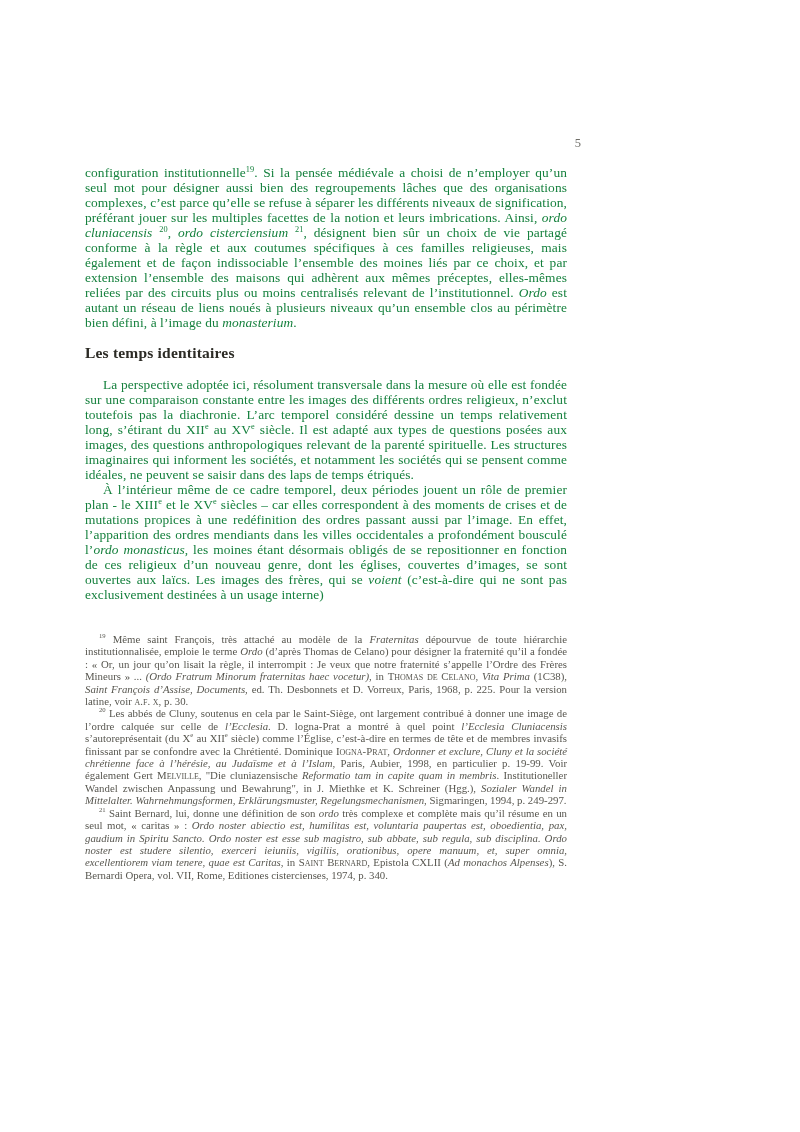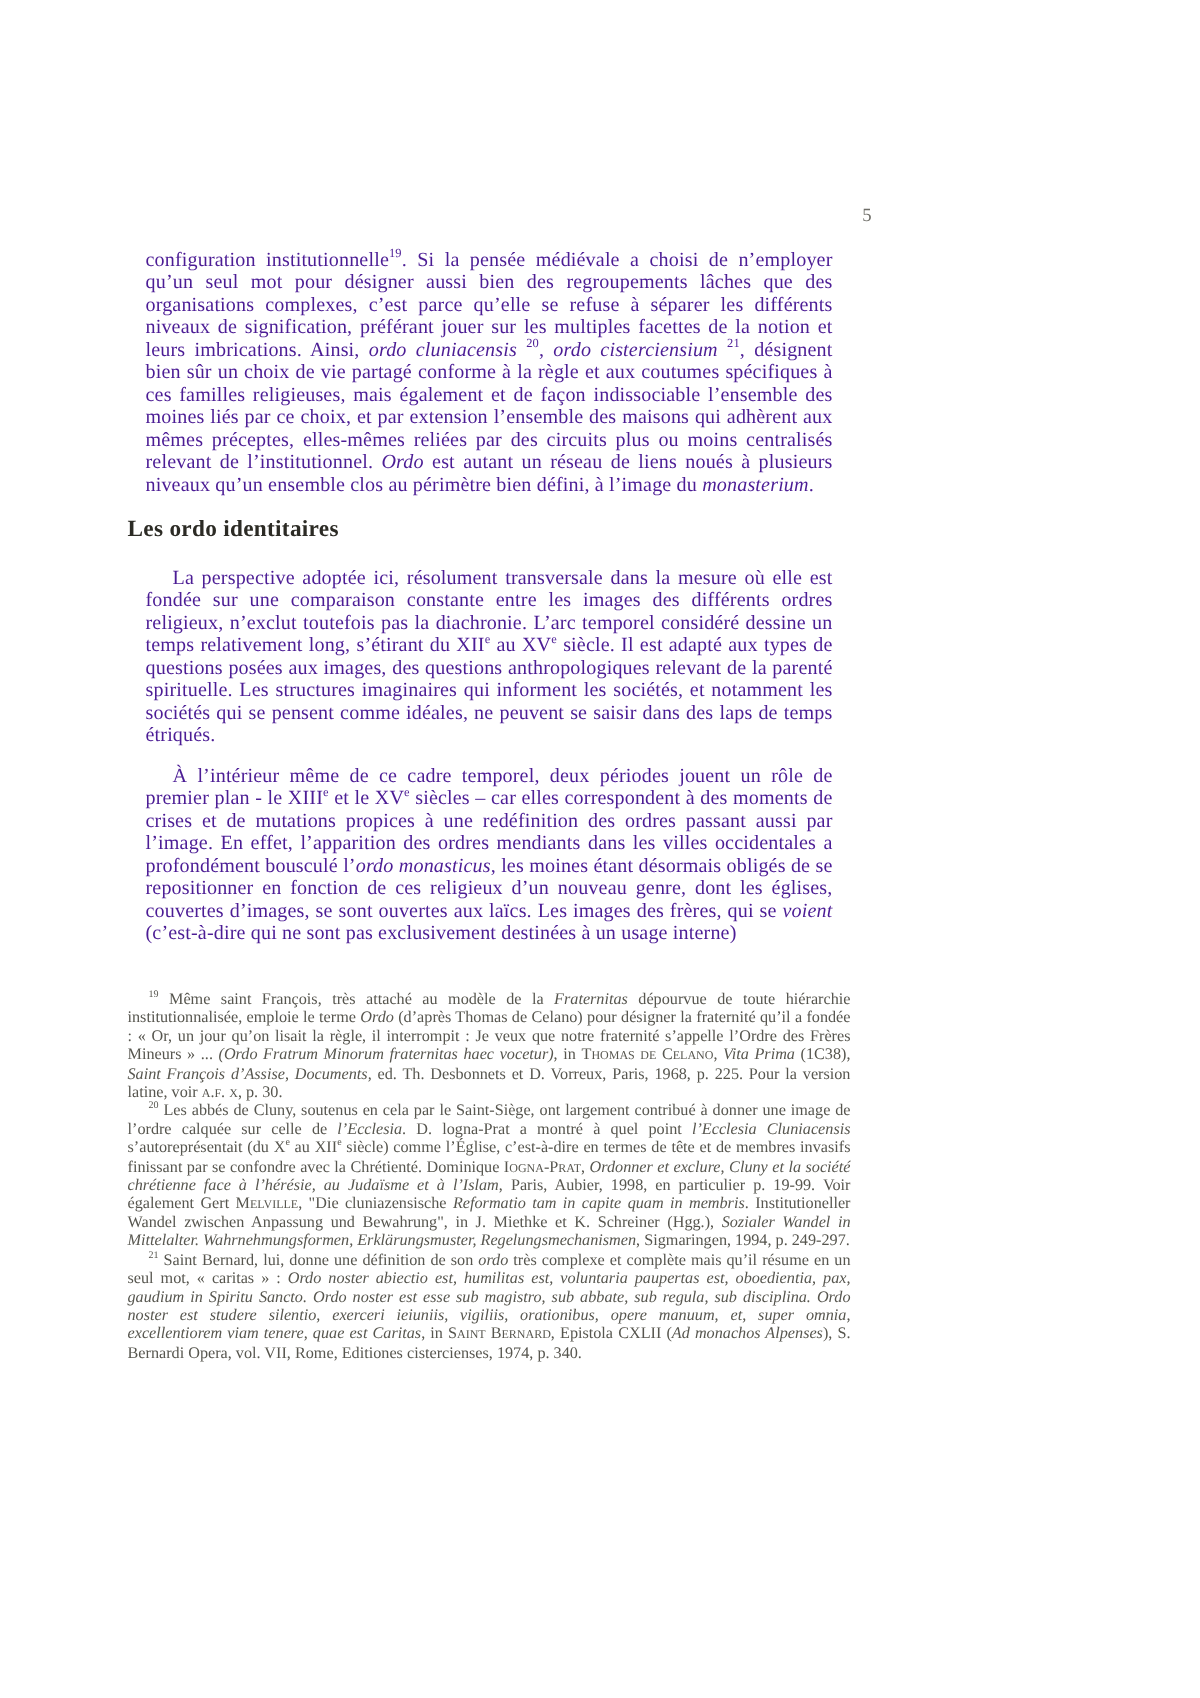--- a/index.html
+++ b/index.html
@@ -20,23 +20,23 @@
   .pagenum {
     text-align: right;
     font-size: 12.5px;
     color: #6f6e68;
     margin: 0 -14px 0 0;
     line-height: 14px;
   }
   .para {
     font-size: 13.4px;
     line-height: 15px;
-    color: #4c1d95;
+    color: #15803d;
     text-align: justify;
-    margin: 12px;
+    margin: 0;
     letter-spacing: 0.1px;
   }
   .p-first { margin-top: 15px; }
   .indent { text-indent: 18px; }
   .heading {
     font-size: 15.5px;
     font-weight: bold;
     color: #2c2b25;
     margin: 14px 0 15px 0;
     letter-spacing: 0.2px;
@@ -59,21 +59,21 @@
 </head>
 <body>
 
 <div class="page">
   <div class="textblock">
 
     <div class="pagenum">5</div>
 
     <p class="para p-first"><span>configuration institutionnelle</span><span class="sup">19</span><span>. Si la pensée médiévale a choisi de n’employer qu’un seul mot pour désigner aussi bien des regroupements lâches que des organisations complexes, c’est parce qu’elle se refuse à séparer les différents niveaux de signification, préférant jouer sur les multiples facettes de la notion et leurs imbrications. Ainsi, </span><span class="it">ordo cluniacensis</span><span> </span><span class="sup">20</span><span>, </span><span class="it">ordo cisterciensium</span><span> </span><span class="sup">21</span><span>, désignent bien sûr un choix de vie partagé conforme à la règle et aux coutumes spécifiques à ces familles religieuses, mais également et de façon indissociable l’ensemble des moines liés par ce choix, et par extension l’ensemble des maisons qui adhèrent aux mêmes préceptes, elles-mêmes reliées par des circuits plus ou moins centralisés relevant de l’institutionnel. </span><span class="it">Ordo</span><span> est autant un réseau de liens noués à plusieurs niveaux qu’un ensemble clos au périmètre bien défini, à l’image du </span><span class="it">monasterium</span><span>.</span></p>
 
-    <h2 class="heading">Les ordo identitaires</h2>
+    <h2 class="heading">Les temps identitaires</h2>
 
     <p class="para indent"><span>La perspective adoptée ici, résolument transversale dans la mesure où elle est fondée sur une comparaison constante entre les images des différents ordres religieux, n’exclut toutefois pas la diachronie. L’arc temporel considéré dessine un temps relativement long, s’étirant du XII</span><span class="sup">e</span><span> au XV</span><span class="sup">e</span><span> siècle. Il est adapté aux types de questions posées aux images, des questions anthropologiques relevant de la parenté spirituelle. Les structures imaginaires qui informent les sociétés, et notamment les sociétés qui se pensent comme idéales, ne peuvent se saisir dans des laps de temps étriqués.</span></p>
 
     <p class="para indent"><span>À l’intérieur même de ce cadre temporel, deux périodes jouent un rôle de premier plan - le XIII</span><span class="sup">e</span><span> et le XV</span><span class="sup">e</span><span> siècles – car elles correspondent à des moments de crises et de mutations propices à une redéfinition des ordres passant aussi par l’image. En effet, l’apparition des ordres mendiants dans les villes occidentales a profondément bousculé l’</span><span class="it">ordo monasticus</span><span>, les moines étant désormais obligés de se repositionner en fonction de ces religieux d’un nouveau genre, dont les églises, couvertes d’images, se sont ouvertes aux laïcs. Les images des frères, qui se </span><span class="it">voient</span><span> (c’est-à-dire qui ne sont pas exclusivement destinées à un usage interne)</span></p>
 
     <div class="footnotes">
       <p class="fn"><span class="sup">19</span><span> Même saint François, très attaché au modèle de la </span><span class="it">Fraternitas</span><span> dépourvue de toute hiérarchie institutionnalisée, emploie le terme </span><span class="it">Ordo</span><span> (d’après Thomas de Celano) pour désigner la fraternité qu’il a fondée : « Or, un jour qu’on lisait la règle, il interrompit : Je veux que notre fraternité s’appelle l’Ordre des Frères Mineurs » ... </span><span class="it">(Ordo Fratrum Minorum fraternitas haec vocetur)</span><span>, in </span><span class="sc">Thomas de Celano</span><span>, </span><span class="it">Vita Prima</span><span> (1C38), </span><span class="it">Saint François d’Assise, Documents,</span><span> ed. Th. Desbonnets et D. Vorreux, Paris, 1968, p. 225. Pour la version latine, voir </span><span class="sc">a.f. x</span><span>, p. 30.</span></p>
       <p class="fn"><span class="sup">20</span><span> Les abbés de Cluny, soutenus en cela par le Saint-Siège, ont largement contribué à donner une image de l’ordre calquée sur celle de </span><span class="it">l’Ecclesia</span><span>. D. logna-Prat a montré à quel point </span><span class="it">l’Ecclesia Cluniacensis</span><span> s’autoreprésentait (du X</span><span class="sup">e</span><span> au XII</span><span class="sup">e</span><span> siècle) comme l’Église, c’est-à-dire en termes de tête et de membres invasifs finissant par se confondre avec la Chrétienté. Dominique </span><span class="sc">Iogna-Prat</span><span>, </span><span class="it">Ordonner et exclure, Cluny et la société chrétienne face à l’hérésie, au Judaïsme et à l’Islam</span><span>, Paris, Aubier, 1998, en particulier p. 19-99. Voir également Gert </span><span class="sc">Melville</span><span>, "Die cluniazensische </span><span class="it">Reformatio tam in capite quam in membris</span><span>. Institutioneller Wandel zwischen Anpassung und Bewahrung", in J. Miethke et K. Schreiner (Hgg.), </span><span class="it">Sozialer Wandel in Mittelalter. Wahrnehmungsformen, Erklärungsmuster, Regelungsmechanismen</span><span>, Sigmaringen, 1994, p. 249-297.</span></p>
       <p class="fn"><span class="sup">21</span><span> Saint Bernard, lui, donne une définition de son </span><span class="it">ordo</span><span> très complexe et complète mais qu’il résume en un seul mot, « caritas » : </span><span class="it">Ordo noster abiectio est, humilitas est, voluntaria paupertas est, oboedientia, pax, gaudium in Spiritu Sancto. Ordo noster est esse sub magistro, sub abbate, sub regula, sub disciplina. Ordo noster est studere silentio, exerceri ieiuniis, vigiliis, orationibus, opere manuum, et, super omnia, excellentiorem viam tenere, quae est Caritas</span><span>, in </span><span class="sc">Saint Bernard</span><span>, Epistola CXLII (</span><span class="it">Ad monachos Alpenses</span><span>), S. Bernardi Opera, vol. VII, Rome, Editiones cistercienses, 1974, p. 340.</span></p>
     </div>

